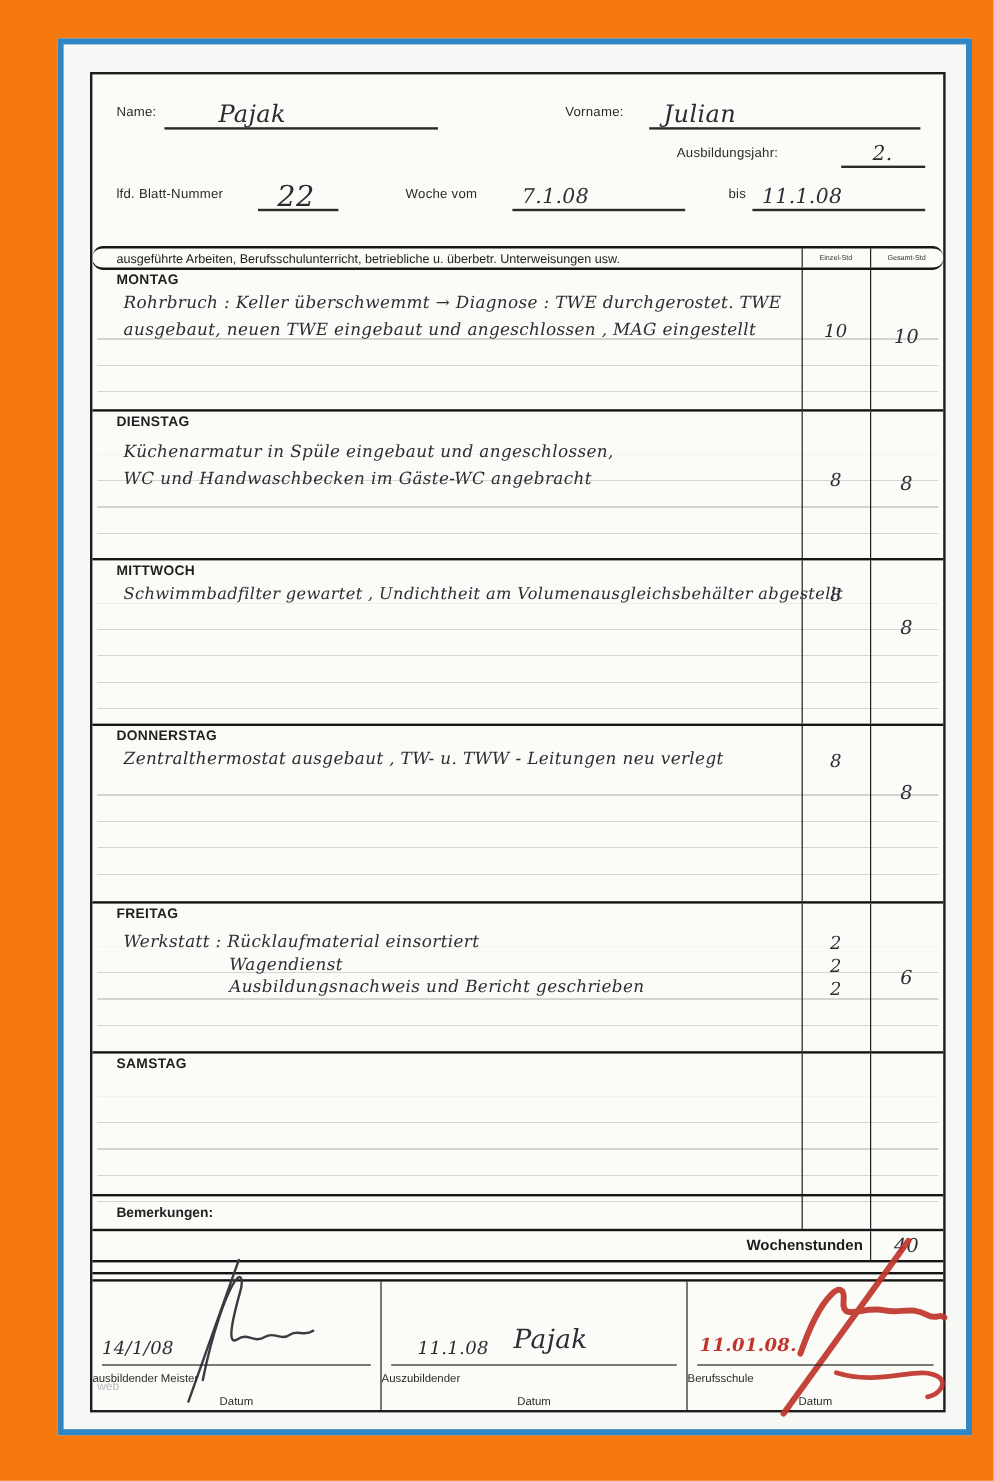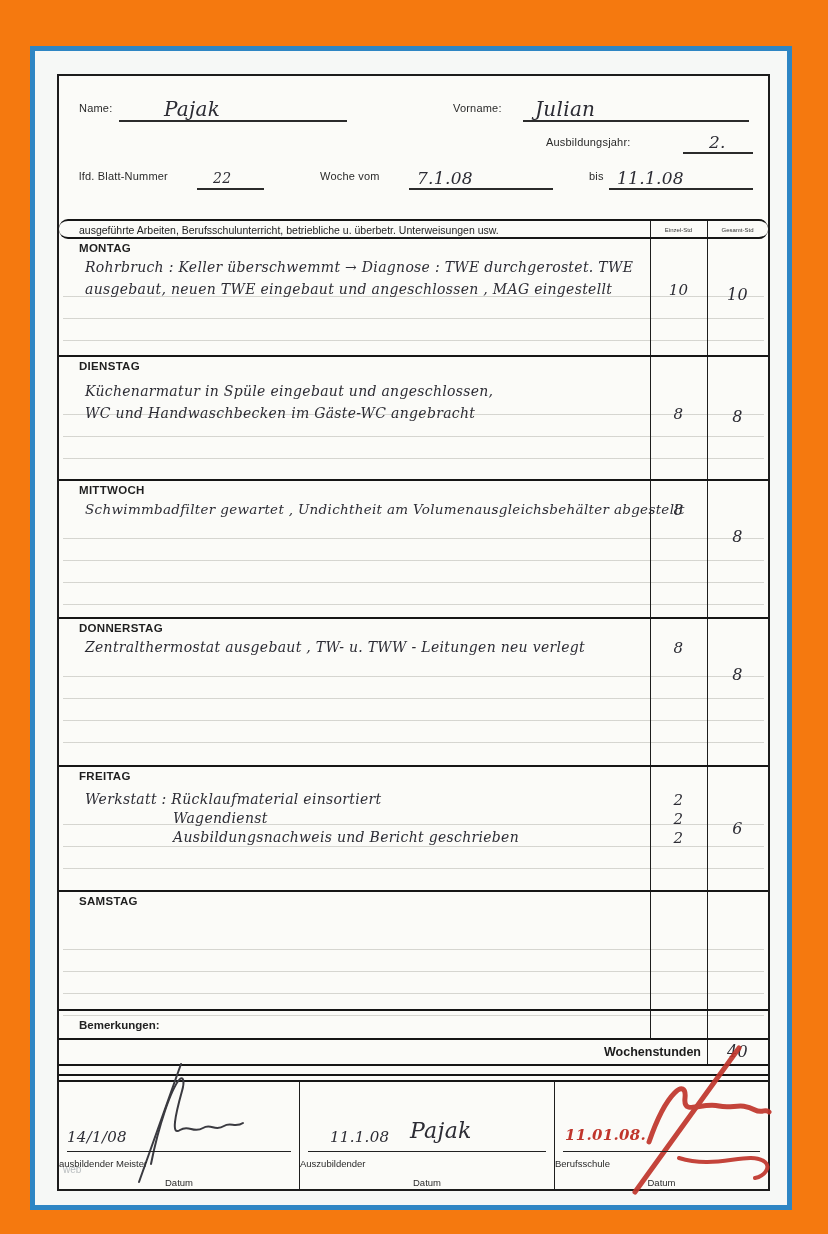--- a/index.html
+++ b/index.html
@@ -3,24 +3,23 @@
 <meta charset="utf-8">
 <style>
   html,body{margin:0;padding:0;}
   body{
     width:828px;height:1234px;position:relative;
     background:#F5790F; 
     font-family:"Liberation Sans", sans-serif;
     overflow:hidden;
   }
   .blue-box{
-    position:absolute;left:30px;top:32px;width:752px;height:1154px;
+    position:absolute;left:48px;top:32px;width:752px;height:1154px;
     border:5px solid #2E86C4;
     background:#F6F8F6;
-    margin-top:14px;
   }
   .formbox{
     position:absolute;left:22px;top:23px;width:709px;height:1113px;
     border:2px solid #1c1c1c;
     background:#FBFBF8;
   }
   
   .plabel{position:absolute;font-size:11px;color:#2a2a2a;letter-spacing:.2px;}
   .uline{position:absolute;border-bottom:2px solid #2b2b2b;display:flex;align-items:flex-end;}
   
@@ -95,21 +94,21 @@
         <span class="hw hw-big" style="padding-left:12px">Julian</span>
       </div>
 
       <div class="plabel" style="left:487px;top:60px">Ausbildungsjahr:</div>
       <div class="uline" style="left:624px;top:50px;width:70px;height:26px">
         <span class="hw hw-med" style="padding-left:26px">2.</span>
       </div>
 
       <div class="plabel" style="left:20px;top:94px">lfd. Blatt-Nummer</div>
       <div class="uline" style="left:138px;top:84px;width:67px;height:28px">
-        <span class="hw hw-med" style="padding-left:16px;font-size:14px">22</span>
+        <span class="hw hw-med" style="padding-left:16px;font-size:24px">22</span>
       </div>
 
       <div class="plabel" style="left:261px;top:94px">Woche  vom</div>
       <div class="uline" style="left:350px;top:84px;width:144px;height:28px">
         <span class="hw hw-med" style="padding-left:8px">7.1.08</span>
       </div>
 
       <div class="plabel" style="left:530px;top:94px">bis</div>
       <div class="uline" style="left:550px;top:84px;width:144px;height:28px">
         <span class="hw hw-med" style="padding-left:8px">11.1.08</span>

